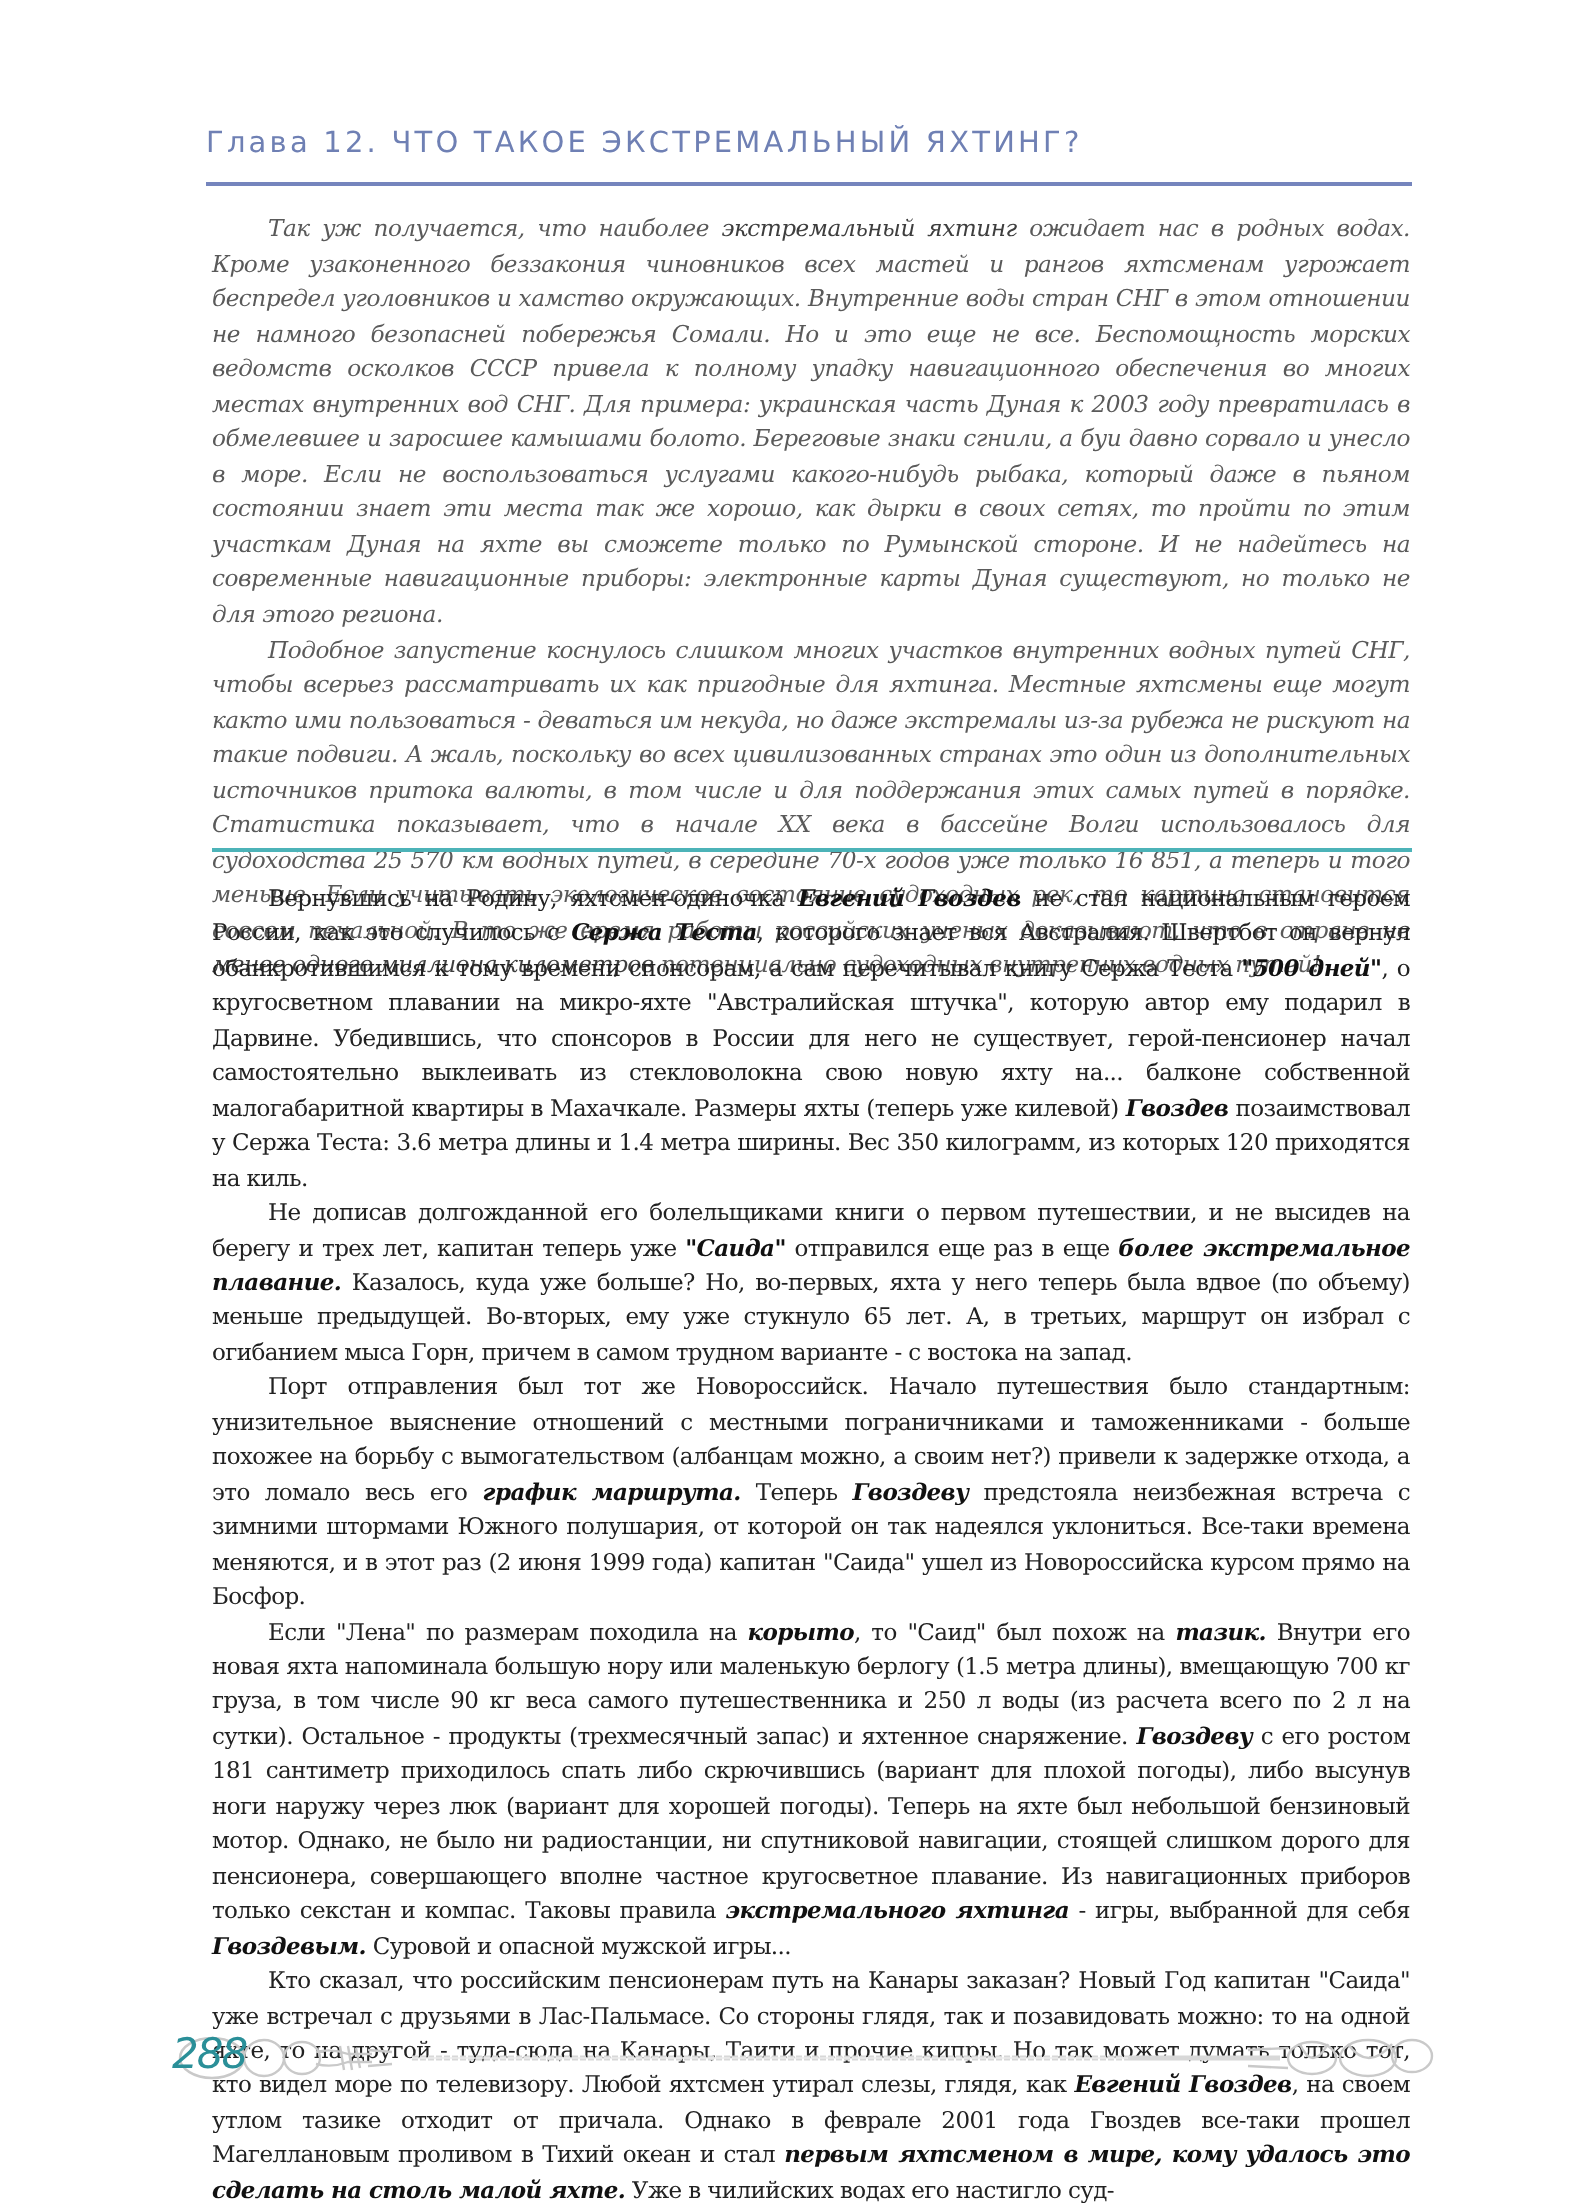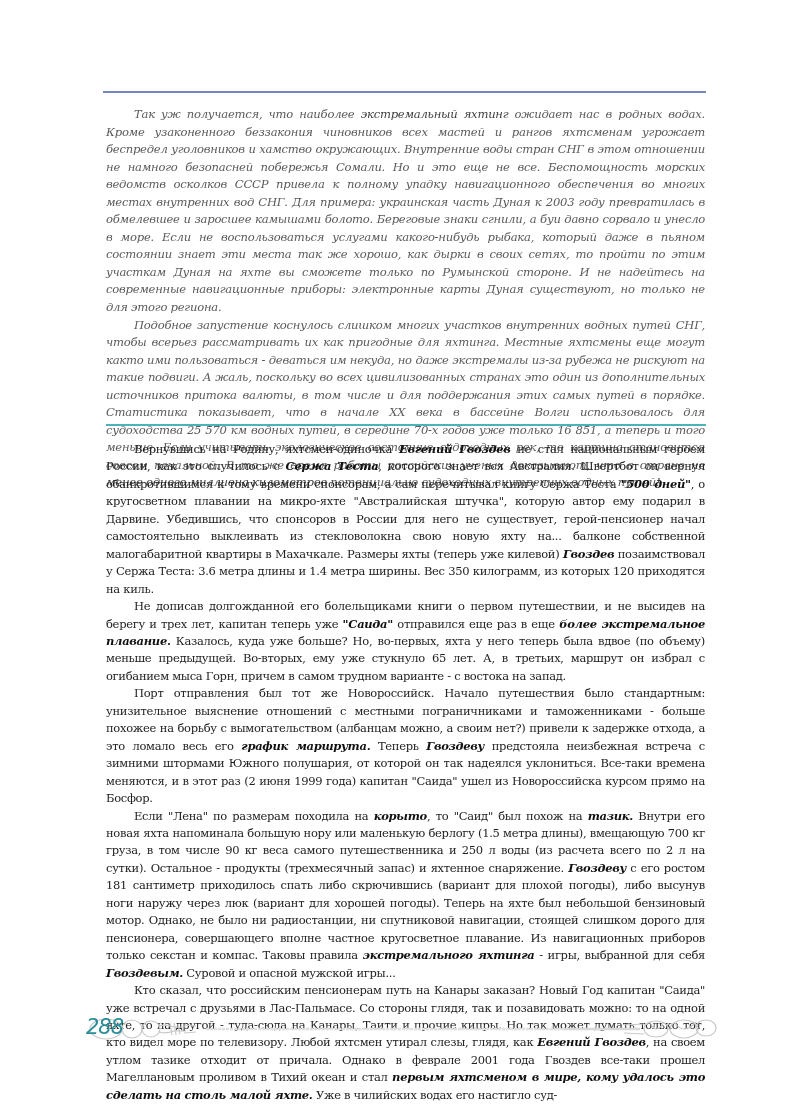--- a/index.html
+++ b/index.html
@@ -43,20 +43,21 @@
     font-family: "DejaVu Sans", sans-serif; font-style: italic; font-size: 21px;
     color: #2a8f98; letter-spacing: -1px; z-index: 2;
   }
   .footer svg { position: absolute; left: 0; top: 0; }
 </style>
 </head>
 <body>
 
 <div class="page">
 
+  <div class="running-head">Глава 12. ЧТО ТАКОЕ ЭКСТРЕМАЛЬНЫЙ ЯХТИНГ?</div>
   <div class="head-rule"></div>
 
   <div class="box">
     <p><span>Так уж получается, что наиболее </span><b>экстремальный яхтинг</b><span> ожидает нас в родных водах. Кроме узаконенного беззакония чиновников всех мастей и рангов яхтсменам угрожает беспредел уголовников и хамство окружающих. Внутренние воды стран СНГ в этом отношении не намного безопасней побережья Сомали. Но и это еще не все. Беспомощность морских ведомств осколков СССР привела к полному упадку навигационного обеспечения во многих местах внутренних вод СНГ. Для примера: украинская часть Дуная к 2003 году превратилась в обмелевшее и заросшее камышами болото. Береговые знаки сгнили, а буи давно сорвало и унесло в море. Если не воспользоваться услугами какого-нибудь рыбака, который даже в пьяном состоянии знает эти места так же хорошо, как дырки в своих сетях, то пройти по этим участкам Дуная на яхте вы сможете только по Румынской стороне. И не надейтесь на современные навигационные приборы: электронные карты Дуная существуют, но только не для этого региона.</span></p>
     <p><span>Подобное запустение коснулось слишком многих участков внутренних водных путей СНГ, чтобы всерьез рассматривать их как пригодные для яхтинга. Местные яхтсмены еще могут както ими пользоваться - деваться им некуда, но даже экстремалы из-за рубежа не рискуют на такие подвиги. А жаль, поскольку во всех цивилизованных странах это один из дополнительных источников притока валюты, в том числе и для поддержания этих самых путей в порядке. Статистика показывает, что в начале XX века в бассейне Волги использовалось для судоходства 25 570 км водных путей, в середине 70-х годов уже только 16 851, а теперь и того меньше. Если учитывать экологическое состояние судоходных рек, то картина становится совсем печальной. В то же время работы российских ученых доказывают, что в стране </span><b>не менее одного миллиона километров</b><span> потенциально судоходных внутренних водных путей!</span></p>
   </div>
   <div class="box-rule"></div>
 
   <div class="body">
     <p><span>Вернувшись на Родину, яхтсмен-одиночка </span><b>Евгений Гвоздев</b><span> не стал национальным героем России, как это случилось с </span><b>Сержа Теста</b><span>, которого знает вся Австралия. Швертбот он вернул обанкротившимся к тому времени спонсорам, а сам перечитывал книгу Сержа Теста </span><b>"500 дней"</b><span>, о кругосветном плавании на микро-яхте "Австралийская штучка", которую автор ему подарил в Дарвине. Убедившись, что спонсоров в России для него не существует, герой-пенсионер начал самостоятельно выклеивать из стекловолокна свою новую яхту на... балконе собственной малогабаритной квартиры в Махачкале. Размеры яхты (теперь уже килевой) </span><b>Гвоздев</b><span> позаимствовал у Сержа Теста: 3.6 метра длины и 1.4 метра ширины. Вес 350 килограмм, из которых 120 приходятся на киль.</span></p>

